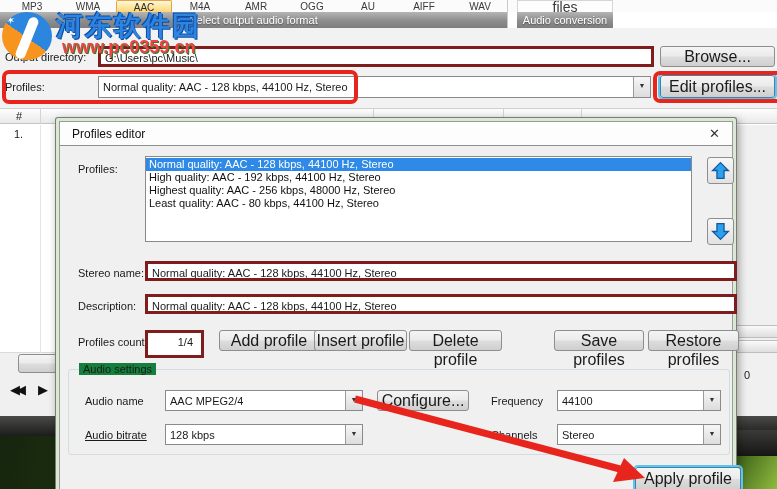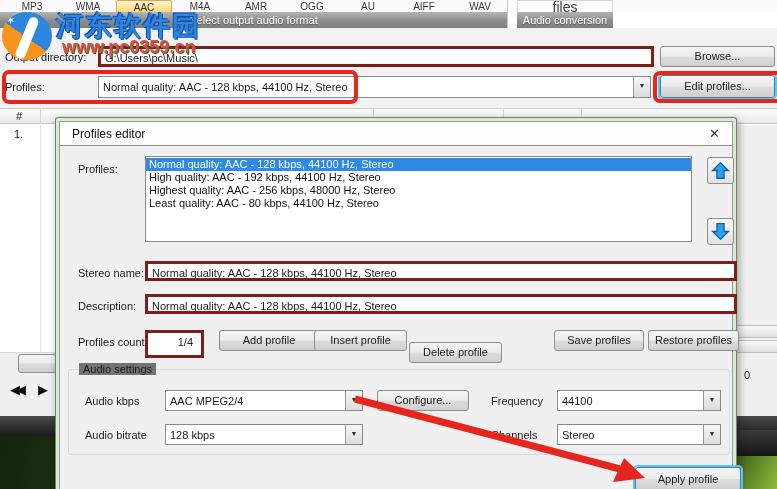--- a/index.html
+++ b/index.html
@@ -20,21 +20,21 @@
   
   .wm-logo { left:2px; top:12px; width:50px; height:48px; border-radius:50%; background:linear-gradient(215deg,#2c86dd 52%,#f7941d 52%); overflow:hidden; }
   .wm-star { position:absolute; left:4px; top:2px; color:#fff; font-size:11px; }
   .wm-slash { position:absolute; left:20px; top:4px; width:10px; height:44px; background:#fff; transform:rotate(22deg); border-radius:5px; }
   .wm-name { left:56px; top:8px; font-size:27px; font-weight:bold; color:#2f84e0; letter-spacing:2px; text-shadow:1px 1px 0 #0b4ea8, -1px -1px 0 #0b4ea8; }
   .wm-url { left:62px; top:37px; font-size:18px; font-weight:bold; color:#ef4444; text-shadow:1px 1px 0 #2c7a2c; }
 
   
   .lbl { font-size:11px; color:#1a1a1a; white-space:nowrap; }
   .field { background:#fff; border:3px solid #7f1d1d; font-size:11px; line-height:19px; padding:0 4px; white-space:nowrap; overflow:hidden; }
-  .btn { background:linear-gradient(#f4f4f4,#ebebeb 48%,#dddddd 52%,#cfcfcf); border:1px solid #8e8e8e; border-radius:3px; font-size:11px; text-align:center; color:#1a1a1a; }
+  .btn { background:linear-gradient(#f4f4f4,#ebebeb 48%,#dddddd 52%,#cfcfcf); border:1px solid #8e8e8e; border-radius:3px; font-size:16px; text-align:center; color:#1a1a1a; }
   .btn-focus { outline:2px solid #63c3ec; outline-offset:0px; border-color:#3b83ad; }
   .combo { background:#fff; border:1px solid #8a8a8a; font-size:11px; }
   .combo .txt { position:absolute; left:4px; top:0; line-height:20px; white-space:nowrap; }
   .combo .arrow-box { position:absolute; right:0; top:0; bottom:0; width:17px; background:linear-gradient(#f6f6f6,#dcdcdc); border-left:1px solid #9a9a9a; text-align:center; }
   .combo .arrow-box span { font-size:7px; color:#333; line-height:18px; }
 
   
   .tbl-header { left:0; top:108px; width:777px; height:16px; background:linear-gradient(#fdfdfd,#e9e9e9); border-top:1px solid #d0d0d0; border-bottom:1px solid #c4c4c4; }
   .tbl-vline { top:108px; width:1px; height:16px; background:#d4d4d4; }
   .tbl-body { left:0; top:125px; width:777px; height:228px; background:#fff; border-bottom:1px solid #d9d9d9; }
@@ -55,21 +55,21 @@
   .dialog { left:55px; top:117px; width:682px; height:372px; background:#dde7d8; border:1px solid #75806e; border-bottom:none; border-radius:3px 3px 0 0; box-shadow:2px 3px 8px rgba(0,0,0,.35); padding:3px 3px 0 3px; z-index:10; }
   .dialog-inner { position:relative; width:674px; height:369px; background:#f0f0f0; border:1px solid #96a08f; border-bottom:none; }
   .dlg-title-bar { position:absolute; left:0; top:0; width:672px; height:24px; background:#fdfdfd; border-bottom:1px solid #8f8f8f; }
   .dlg-title { position:absolute; left:12px; top:5px; font-size:12px; color:#111; }
   .dlg-close { position:absolute; right:12px; top:4px; font-size:13px; color:#333; cursor:default; }
   .listbox { position:absolute; left:85px; top:34px; width:547px; height:86px; background:#fff; border:1px solid #8a8a8a; overflow:hidden; padding-top:1px; }
   .list-item { font-size:11px; line-height:13px; padding-left:3px; white-space:nowrap; color:#111; }
   .list-item.selected { background:#2e8ae6; color:#fff; }
   .mv-btn { position:absolute; left:647px; width:27px; height:27px; background:linear-gradient(#f7f7f7,#e2e2e2); border:1px solid #8e8e8e; border-radius:3px; text-align:center; }
   .groupbox { position:absolute; left:8px; top:247px; width:662px; height:86px; border:1px solid #d3dce2; border-radius:3px; }
-  .groupbox-label { position:absolute; left:19px; top:241px; background:#737373; padding:0 4px; font-size:11px; color:#1a1a1a; }
+  .groupbox-label { position:absolute; left:19px; top:241px; background:#15803d; padding:0 4px; font-size:11px; color:#1a1a1a; }
   .apply-wrap { position:absolute; left:575px; top:345px; width:106px; height:24px; }
 
   
   .anno { border:4px solid #e8251d; border-radius:7px; z-index:50; pointer-events:none; }
   .anno-arrow { z-index:51; pointer-events:none; }
 </style>
 </head>
 <body>
 
 <div class="abs ribbon-top"></div>
@@ -162,40 +162,40 @@
     <div class="abs field" style="left:85px;top:139px;width:592px;height:20px;">Normal quality: AAC - 128 kbps, 44100 Hz, Stereo</div>
 
     <span class="abs lbl" style="left:18px;top:178px;">Description:</span>
     <div class="abs field" style="left:85px;top:172px;width:592px;height:20px;">Normal quality: AAC - 128 kbps, 44100 Hz, Stereo</div>
 
     <span class="abs lbl" style="left:18px;top:214px;">Profiles count:</span>
     <div class="abs field" style="left:85px;top:208px;width:59px;height:28px;text-align:right;padding-right:8px;">1/4</div>
 
     <div class="abs btn" style="left:159px;top:208px;width:100px;height:21px;line-height:19px;">Add profile</div>
     <div class="abs btn" style="left:254px;top:208px;width:93px;height:21px;line-height:19px;">Insert profile</div>
-    <div class="abs btn" style="left:349px;top:208px;width:93px;height:21px;line-height:19px;margin-top:12px;">Delete profile</div>
+    <div class="abs btn" style="left:349px;top:208px;width:93px;height:21px;line-height:19px;">Delete profile</div>
     <div class="abs btn" style="left:494px;top:208px;width:90px;height:21px;line-height:19px;">Save profiles</div>
     <div class="abs btn" style="left:588px;top:208px;width:91px;height:21px;line-height:19px;">Restore profiles</div>
 
     <div class="groupbox"></div>
     <span class="groupbox-label">Audio settings</span>
 
-    <span class="abs lbl" style="left:25px;top:273px;">Audio kbps</span>
+    <span class="abs lbl" style="left:25px;top:273px;">Audio name</span>
     <div class="abs combo" style="left:105px;top:268px;width:198px;height:21px;">
       <span class="txt">AAC MPEG2/4</span>
       <span class="arrow-box"><span>▼</span></span>
     </div>
     <div class="abs btn" style="left:317px;top:268px;width:92px;height:21px;line-height:19px;">Configure...</div>
     <span class="abs lbl" style="left:431px;top:273px;">Frequency</span>
     <div class="abs combo" style="left:497px;top:268px;width:164px;height:21px;">
       <span class="txt">44100</span>
       <span class="arrow-box"><span>▼</span></span>
     </div>
 
-    <span class="abs lbl" style="left:25px;top:307px;">Audio bitrate</span>
+    <span class="abs lbl" style="left:25px;top:307px;text-decoration:underline;">Audio bitrate</span>
     <div class="abs combo" style="left:105px;top:302px;width:198px;height:21px;">
       <span class="txt">128 kbps</span>
       <span class="arrow-box"><span>▼</span></span>
     </div>
     <span class="abs lbl" style="left:431px;top:307px;">Channels</span>
     <div class="abs combo" style="left:497px;top:302px;width:164px;height:21px;">
       <span class="txt">Stereo</span>
       <span class="arrow-box"><span>▼</span></span>
     </div>
 

